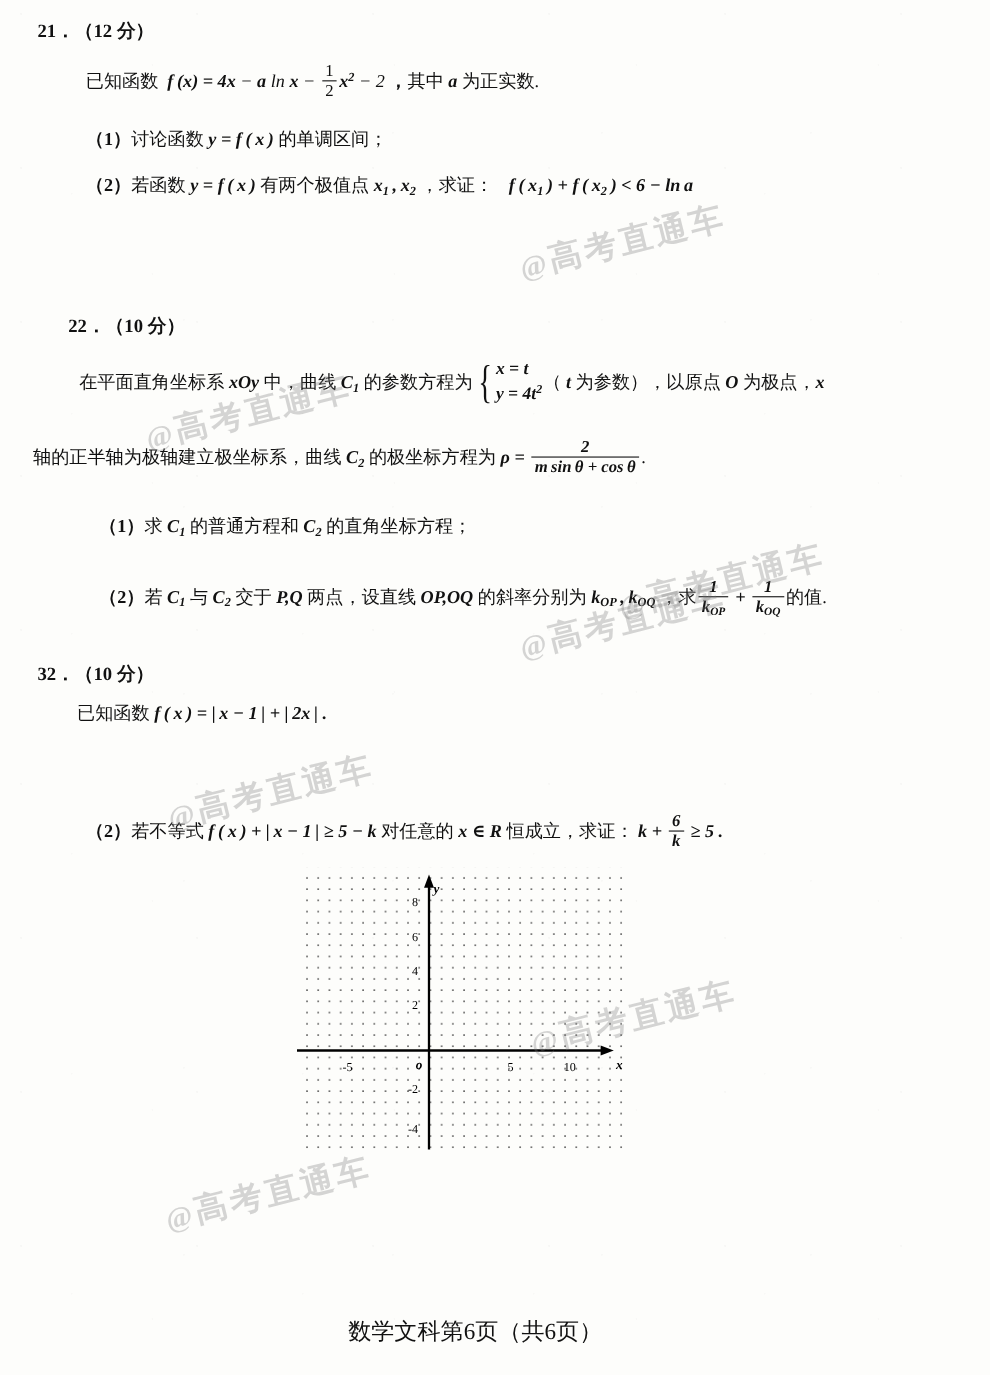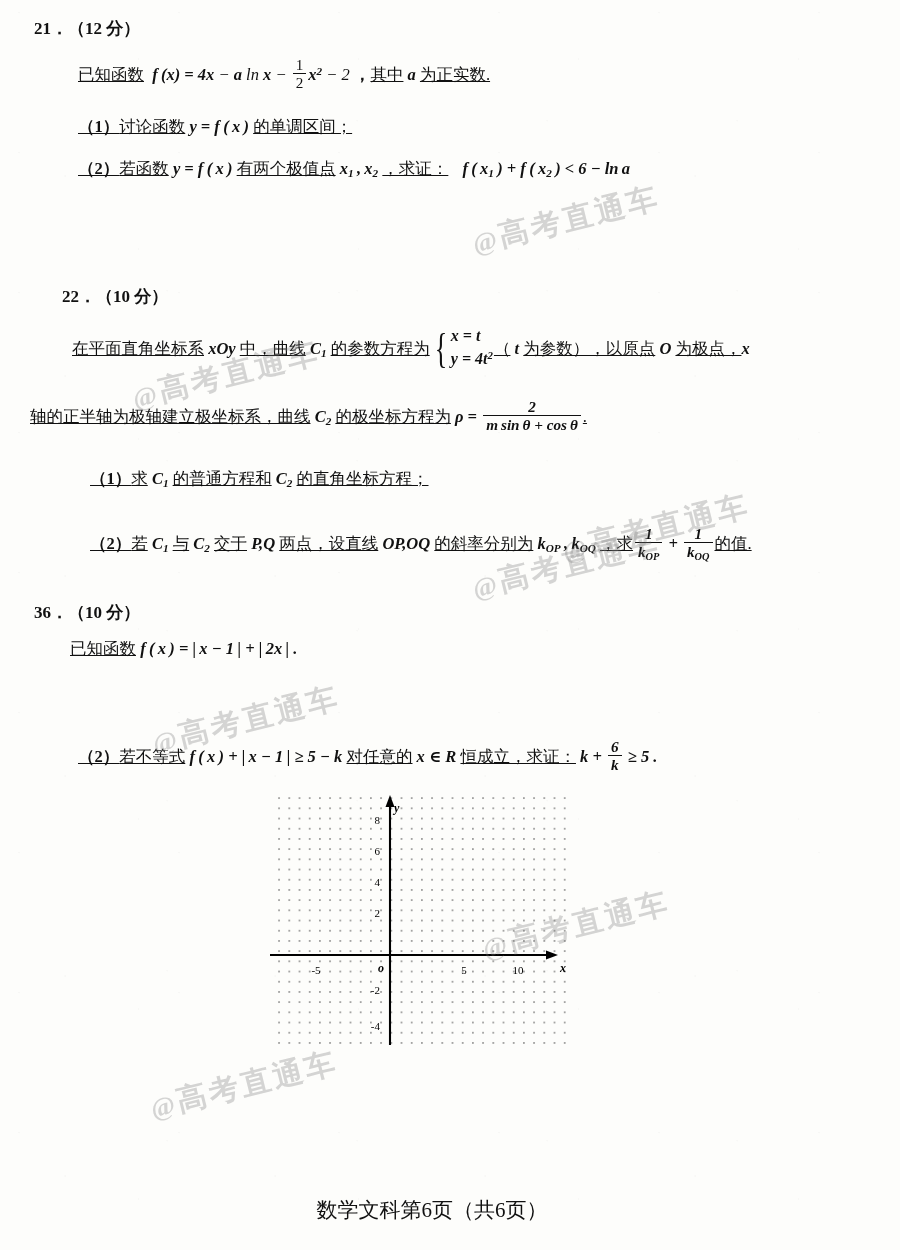--- a/index.html
+++ b/index.html
@@ -25,21 +25,21 @@
   
   .blk {
     position: relative;
     font-size: 16.5px;
     line-height: 1.5;
   }
   .qnum {
     font-weight: bold;
     font-size: 17px;
   }
-  .cn { font-family: "Liberation Serif", "DejaVu Serif", serif; text-decoration: underline; }
+  .cn { font-family: "Liberation Serif", "DejaVu Serif", serif; }
   .it { font-style: italic; font-family: "Liberation Serif","DejaVu Serif",serif; }
   .bi { font-style: italic; font-weight: bold; }
   .b { font-weight: bold; }
   sub {
     font-size: 0.68em;
     vertical-align: -0.3em;
   }
   sup {
     font-size: 0.68em;
     vertical-align: 0.5em;
@@ -196,21 +196,21 @@
 
   <div class="blk" id="q22l3">
     <span class="cn b">（1）</span><span class="cn">求</span><span class="bi">&nbsp;C<sub>1</sub>&nbsp;</span><span class="cn">的普通方程和</span><span class="bi">&nbsp;C<sub>2</sub>&nbsp;</span><span class="cn">的直角坐标方程；</span>
   </div>
 
   <div class="blk" id="q22l4">
     <span class="cn b">（2）</span><span class="cn">若</span><span class="bi">&nbsp;C<sub>1</sub>&nbsp;</span><span class="cn">与</span><span class="bi">&nbsp;C<sub>2</sub>&nbsp;</span><span class="cn">交于</span><span class="bi">&nbsp;P,Q&nbsp;</span><span class="cn">两点，设直线</span><span class="bi">&nbsp;OP,OQ&nbsp;</span><span class="cn">的斜率分别为</span><span class="bi">&nbsp;k<sub>OP</sub> , k<sub>OQ</sub>&nbsp;</span><span class="cn">，求</span><span class="frac"><span class="num bi">1</span><span class="den bi">k<sub>OP</sub></span></span><span class="bi">&nbsp;+&nbsp;</span><span class="frac"><span class="num bi">1</span><span class="den bi">k<sub>OQ</sub></span></span><span class="cn">的值.</span>
   </div>
 
   <div class="blk" id="q23">
-    <span class="qnum">36．</span><span class="qnum">（10 分）</span>
+    <span class="qnum">32．</span><span class="qnum">（10 分）</span>
   </div>
 
   <div class="blk" id="q23l1">
     <span class="cn">已知函数</span><span class="bi">&nbsp;f ( x )&nbsp;=&nbsp;| x&nbsp;−&nbsp;1 |&nbsp;+&nbsp;| 2x |&nbsp;.</span>
   </div>
 
 
   <div class="blk" id="q23l3">
     <span class="cn b">（2）</span><span class="cn">若不等式</span><span class="bi">&nbsp;f ( x )&nbsp;+&nbsp;| x&nbsp;−&nbsp;1 |&nbsp;≥&nbsp;5&nbsp;−&nbsp;k&nbsp;</span><span class="cn">对任意的</span><span class="bi">&nbsp;x&nbsp;∈&nbsp;R&nbsp;</span><span class="cn">恒成立，求证：</span><span class="bi">&nbsp;k&nbsp;+&nbsp;</span><span class="frac"><span class="num bi">6</span><span class="den bi">k</span></span><span class="bi">&nbsp;≥&nbsp;5&nbsp;.</span>
   </div>

